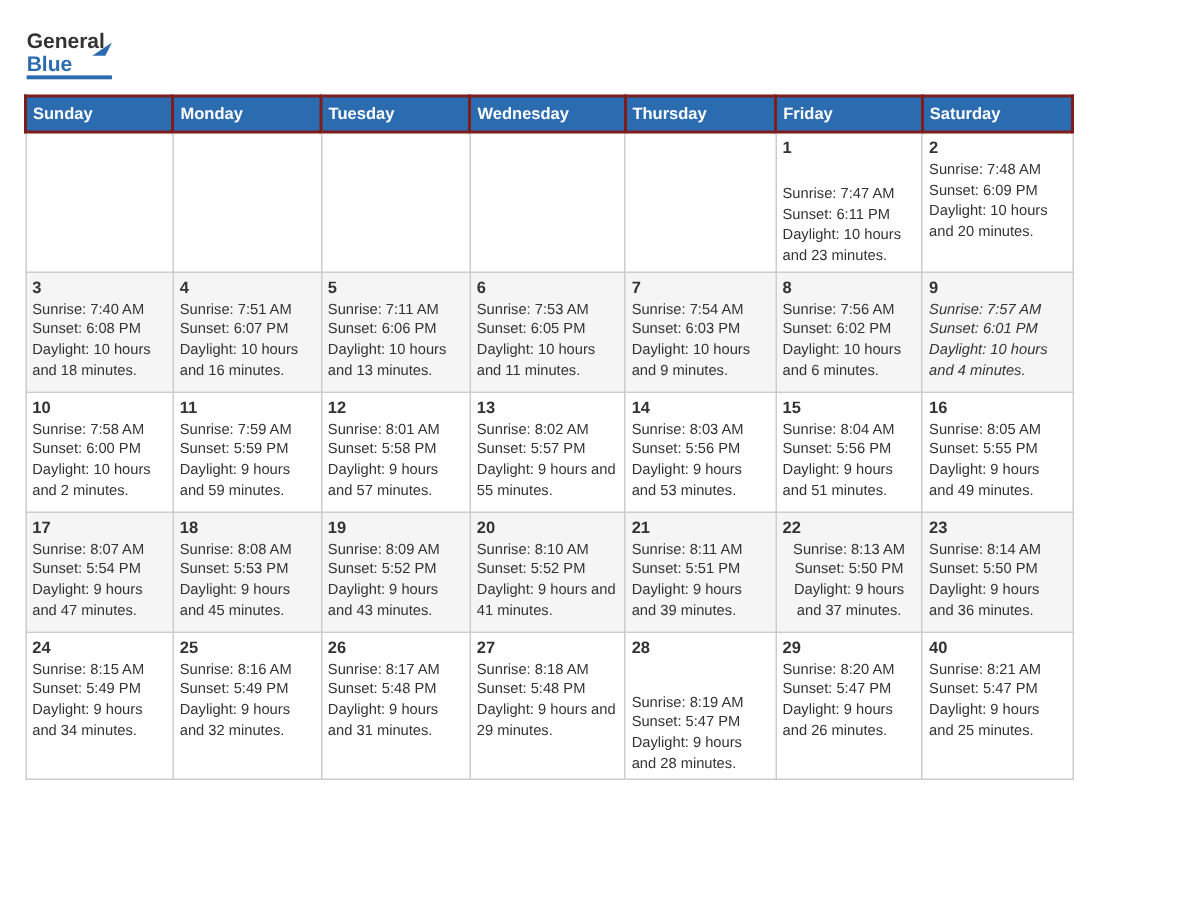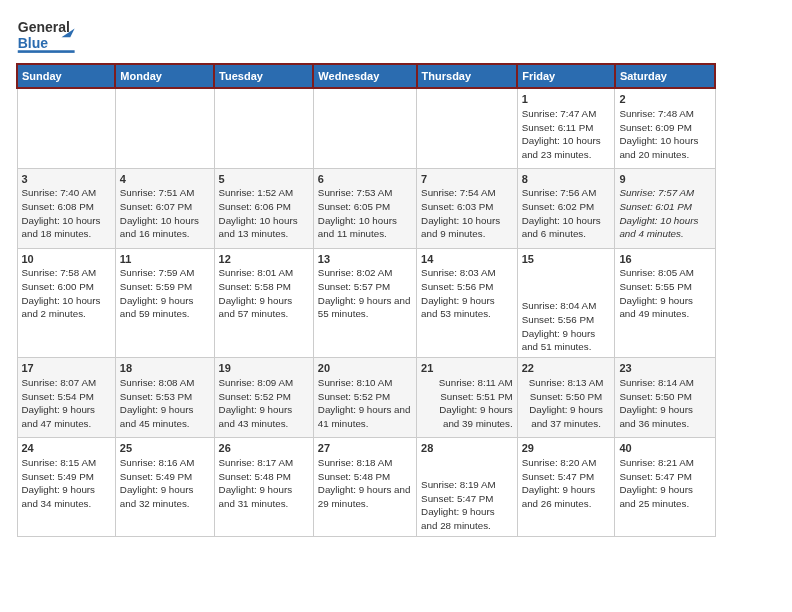--- a/index.html
+++ b/index.html
@@ -119,21 +119,21 @@
     </thead>
     <tbody id="calendar-body">
     <tr>
           <td class="empty-cell"></td>
           <td class="empty-cell"></td>
           <td class="empty-cell"></td>
           <td class="empty-cell"></td>
           <td class="empty-cell"></td>
           <td>
             <span class="day-number">1</span>
-            <div class="day-info" style="white-space: pre-line;">Sunrise: 7:47 AM
+            <div class="day-info" style="white-space: pre-line; margin-top: 16px;">Sunrise: 7:47 AM
 Sunset: 6:11 PM
 Daylight: 10 hours and 23 minutes.</div>
           </td>
           <td>
             <span class="day-number">2</span>
             <div class="day-info" style="white-space: pre-line;">Sunrise: 7:48 AM
 Sunset: 6:09 PM
 Daylight: 10 hours and 20 minutes.</div>
           </td>
         </tr>
@@ -145,21 +145,21 @@
 Daylight: 10 hours and 18 minutes.</div>
           </td>
           <td>
             <span class="day-number">4</span>
             <div class="day-info" style="white-space: pre-line;">Sunrise: 7:51 AM
 Sunset: 6:07 PM
 Daylight: 10 hours and 16 minutes.</div>
           </td>
           <td>
             <span class="day-number">5</span>
-            <div class="day-info" style="white-space: pre-line;">Sunrise: 1:52 AM
+            <div class="day-info" style="white-space: pre-line;">Sunrise: 7:11 AM
 Sunset: 6:06 PM
 Daylight: 10 hours and 13 minutes.</div>
           </td>
           <td>
             <span class="day-number">6</span>
             <div class="day-info" style="white-space: pre-line;">Sunrise: 7:53 AM
 Sunset: 6:05 PM
 Daylight: 10 hours and 11 minutes.</div>
           </td>
           <td>
@@ -207,21 +207,21 @@
 Daylight: 9 hours and 55 minutes.</div>
           </td>
           <td>
             <span class="day-number">14</span>
             <div class="day-info" style="white-space: pre-line;">Sunrise: 8:03 AM
 Sunset: 5:56 PM
 Daylight: 9 hours and 53 minutes.</div>
           </td>
           <td>
             <span class="day-number">15</span>
-            <div class="day-info" style="white-space: pre-line; margin-top: 33px;">Sunrise: 8:04 AM
+            <div class="day-info" style="white-space: pre-line;">Sunrise: 8:04 AM
 Sunset: 5:56 PM
 Daylight: 9 hours and 51 minutes.</div>
           </td>
           <td>
             <span class="day-number">16</span>
             <div class="day-info" style="white-space: pre-line;">Sunrise: 8:05 AM
 Sunset: 5:55 PM
 Daylight: 9 hours and 49 minutes.</div>
           </td>
         </tr>
@@ -245,21 +245,21 @@
 Daylight: 9 hours and 43 minutes.</div>
           </td>
           <td>
             <span class="day-number">20</span>
             <div class="day-info" style="white-space: pre-line;">Sunrise: 8:10 AM
 Sunset: 5:52 PM
 Daylight: 9 hours and 41 minutes.</div>
           </td>
           <td>
             <span class="day-number">21</span>
-            <div class="day-info" style="white-space: pre-line; text-align: right;">Sunrise: 8:11 AM
+            <div class="day-info" style="white-space: pre-line;">Sunrise: 8:11 AM
 Sunset: 5:51 PM
 Daylight: 9 hours and 39 minutes.</div>
           </td>
           <td>
             <span class="day-number">22</span>
             <div class="day-info" style="white-space: pre-line; text-align: center;">Sunrise: 8:13 AM
 Sunset: 5:50 PM
 Daylight: 9 hours and 37 minutes.</div>
           </td>
           <td>

